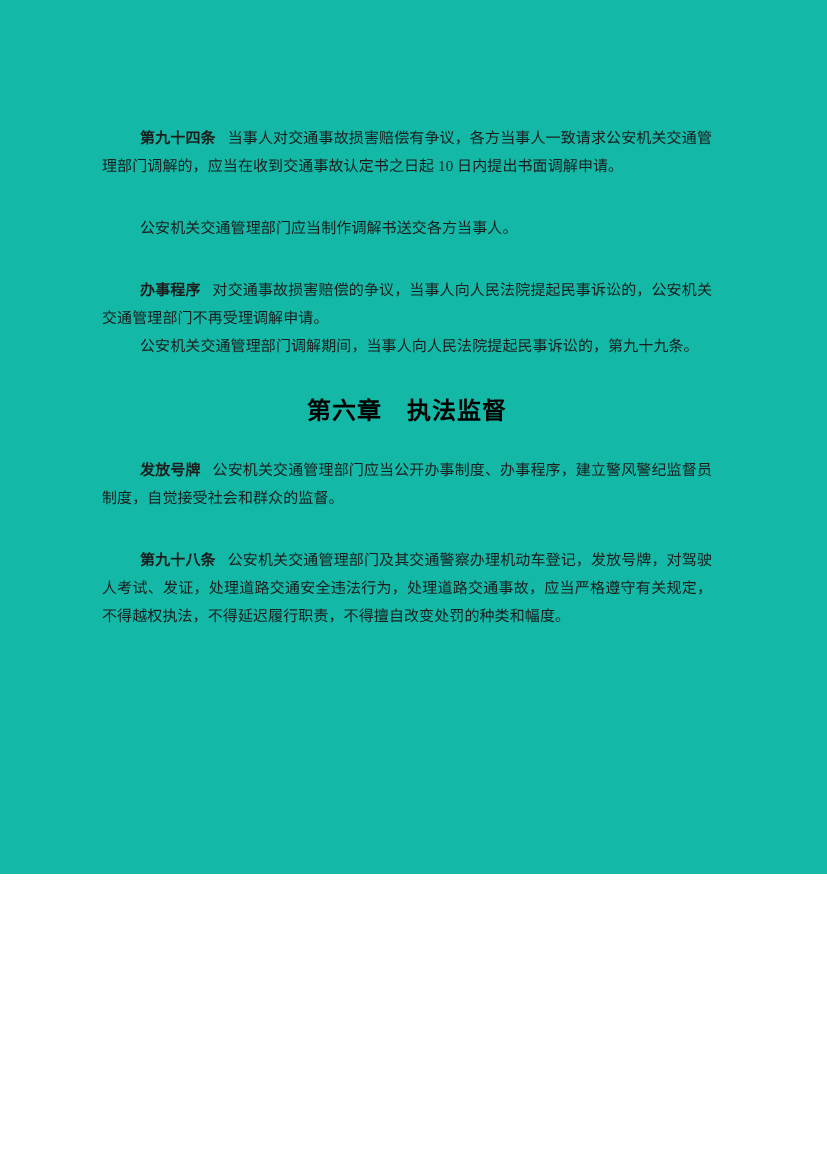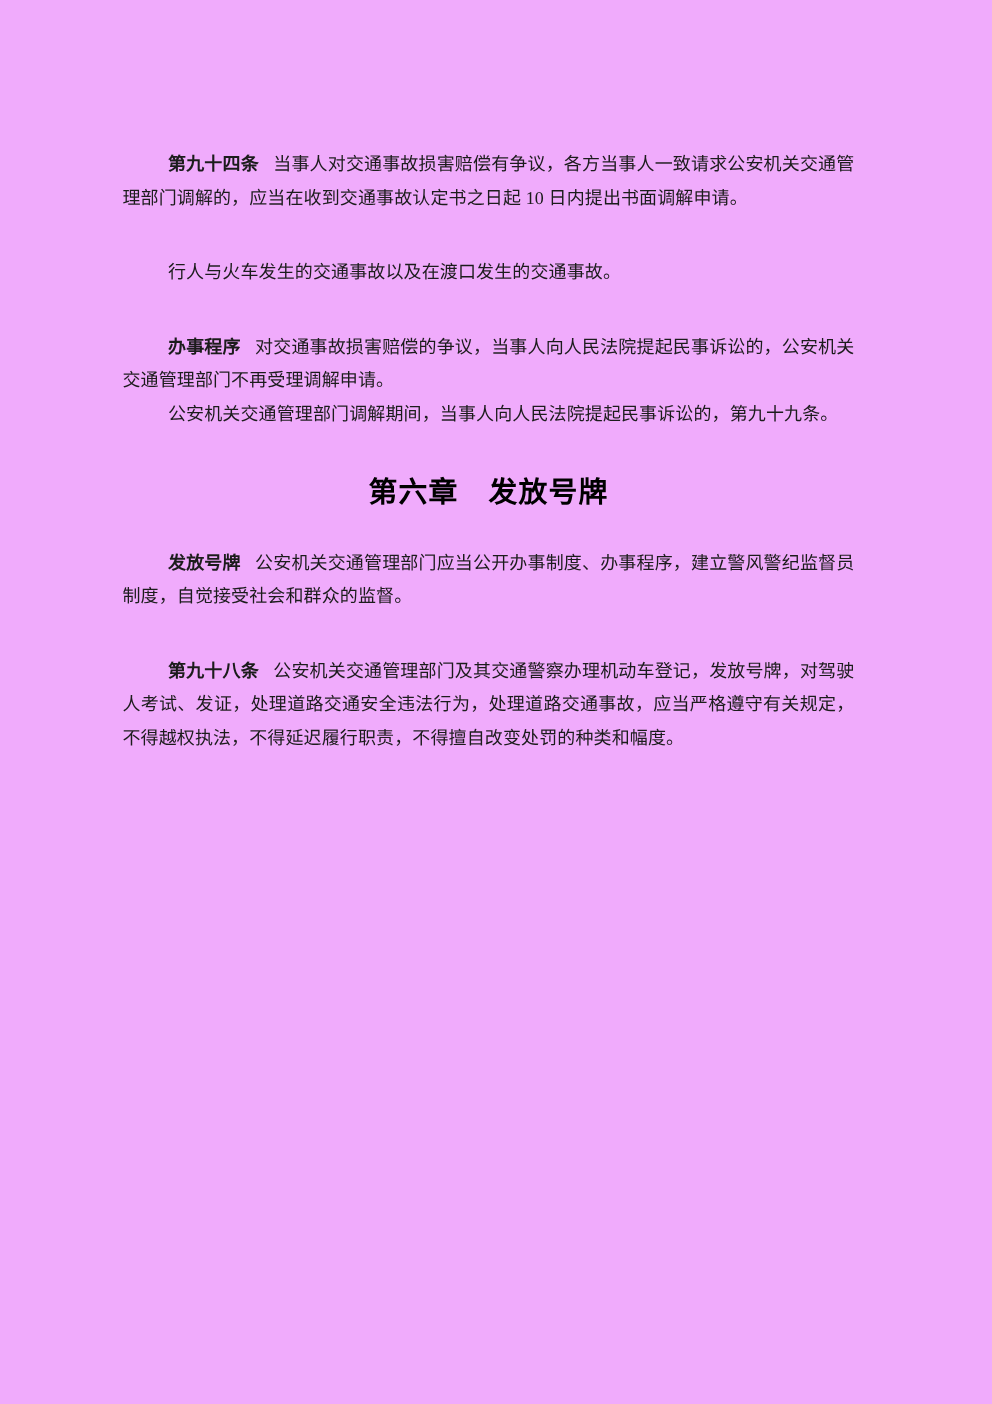--- a/index.html
+++ b/index.html
@@ -3,22 +3,22 @@
 <meta charset="utf-8">
 <style>
   html, body {
     margin: 0;
     padding: 0;
     background: #ffffff;
   }
   .page {
     position: relative;
     width: 827px;
-    height: 1170px;
-    background: #f0abfc;
+    height: 874px;
+    background: #14b8a6;
     overflow: hidden;
     font-family: "Liberation Serif", "DejaVu Serif", serif;
     color: #1c1c1c;
   }
   .content {
     position: absolute;
     left: 102px;
     top: 124px;
     width: 610px;
   }
@@ -65,30 +65,30 @@
 <body>
 
 <div class="page">
   <div class="content">
 
     <div class="article">
       <p class="para"><span class="artnum">第九十四条</span><span>当事人对交通事故损害赔偿有争议，各方当事人一致请求公安机关交通管理部门调解的，应当在收到交通事故认定书之日起 10 日内提出书面调解申请。</span></p>
     </div>
 
     <div class="article">
-      <p class="para">行人与火车发生的交通事故以及在渡口发生的交通事故。</p>
+      <p class="para">公安机关交通管理部门应当制作调解书送交各方当事人。</p>
     </div>
 
     <div class="article">
       <p class="para"><span class="artnum">办事程序</span><span>对交通事故损害赔偿的争议，当事人向人民法院提起民事诉讼的，公安机关交通管理部门不再受理调解申请。</span></p>
       <p class="para">公安机关交通管理部门调解期间，当事人向人民法院提起民事诉讼的，第九十九条。</p>
     </div>
 
 
-    <h2 class="chapter-heading">第六章　发放号牌</h2>
+    <h2 class="chapter-heading">第六章　执法监督</h2>
 
     <div class="article">
       <p class="para"><span class="artnum">发放号牌</span><span>公安机关交通管理部门应当公开办事制度、办事程序，建立警风警纪监督员制度，自觉接受社会和群众的监督。</span></p>
     </div>
 
     <div class="article">
       <p class="para"><span class="artnum">第九十八条</span><span>公安机关交通管理部门及其交通警察办理机动车登记，发放号牌，对驾驶人考试、发证，处理道路交通安全违法行为，处理道路交通事故，应当严格遵守有关规定，不得越权执法，不得延迟履行职责，不得擅自改变处罚的种类和幅度。</span></p>
     </div>
 
 

